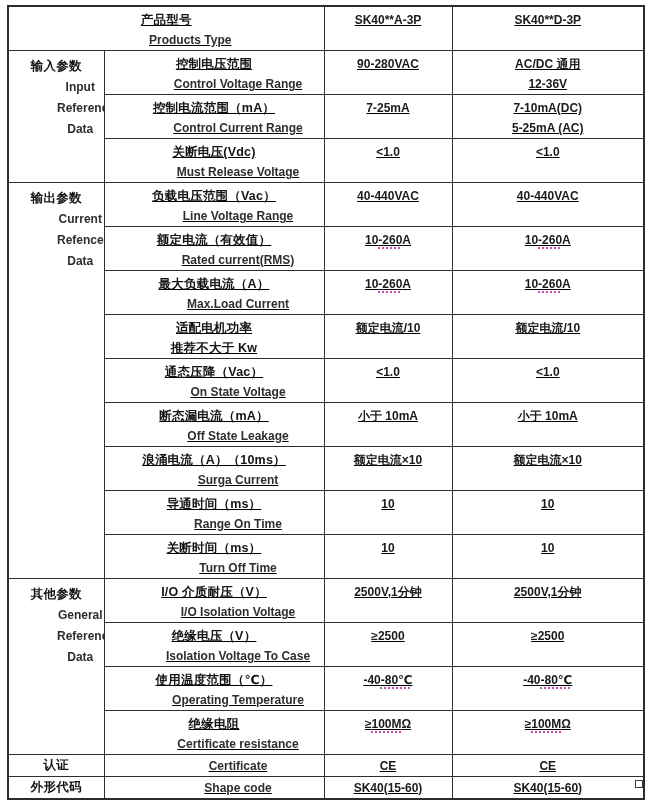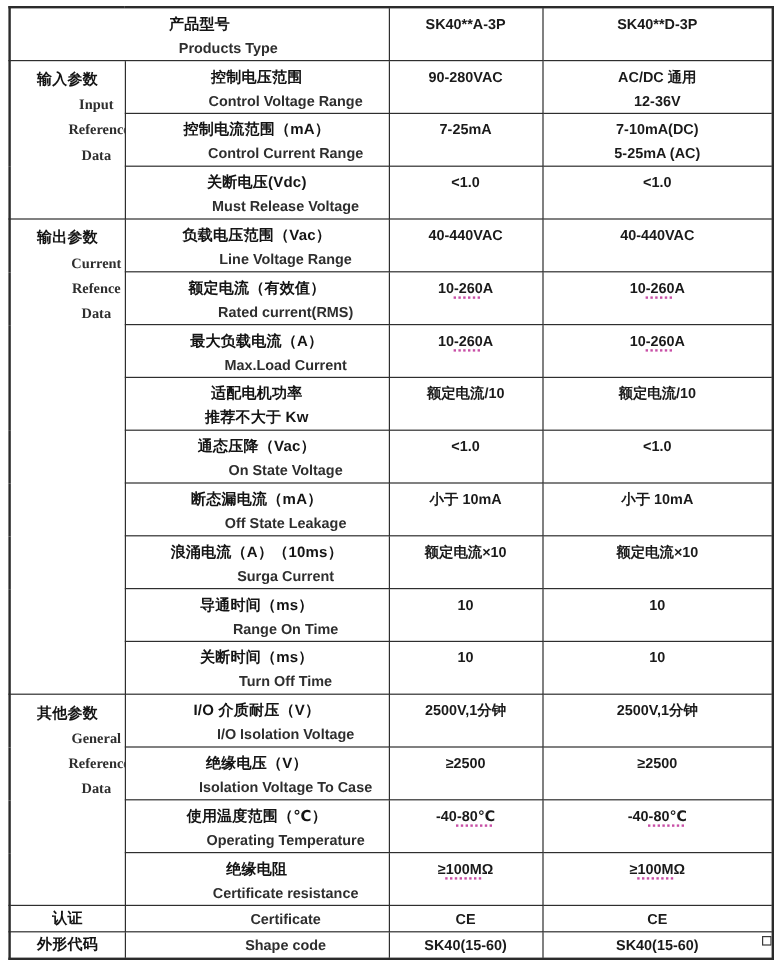--- a/index.html
+++ b/index.html
@@ -20,22 +20,22 @@
   tr.dbl{height:43px;}
   tr.sgl{height:22px;}
   tr.sgl2{height:17px;}
   .ln{
     text-align:center;font-weight:bold;font-size:12px;
     line-height:20px;height:20px;white-space:nowrap;overflow:hidden;
   }
   .cn{font-size:12.5px;color:#141414;letter-spacing:0.2px;}
   .en{color:#2e2e2e;padding-left:48px;}
   .v{color:#1a1a1a;}
-  td.param,td.val{padding-top:3px;}
-  td.sec{padding-top:5px;font-family:Liberation Serif, serif;}
+  td.param,td.val{padding-top:3px;text-decoration:underline;}
+  td.sec{padding-top:5px;}
   td.sec .ln{line-height:21px;height:21px;}
   tr.sgl td,tr.sgl2 td{vertical-align:middle;padding-top:0;}
   .sq{
     text-decoration-line:underline;
     text-decoration-style:dotted;
     text-decoration-thickness:2px;
     text-underline-offset:2.5px;
   }
   .anchor-box{
     position:absolute;left:635px;top:780px;width:8px;height:8px;

